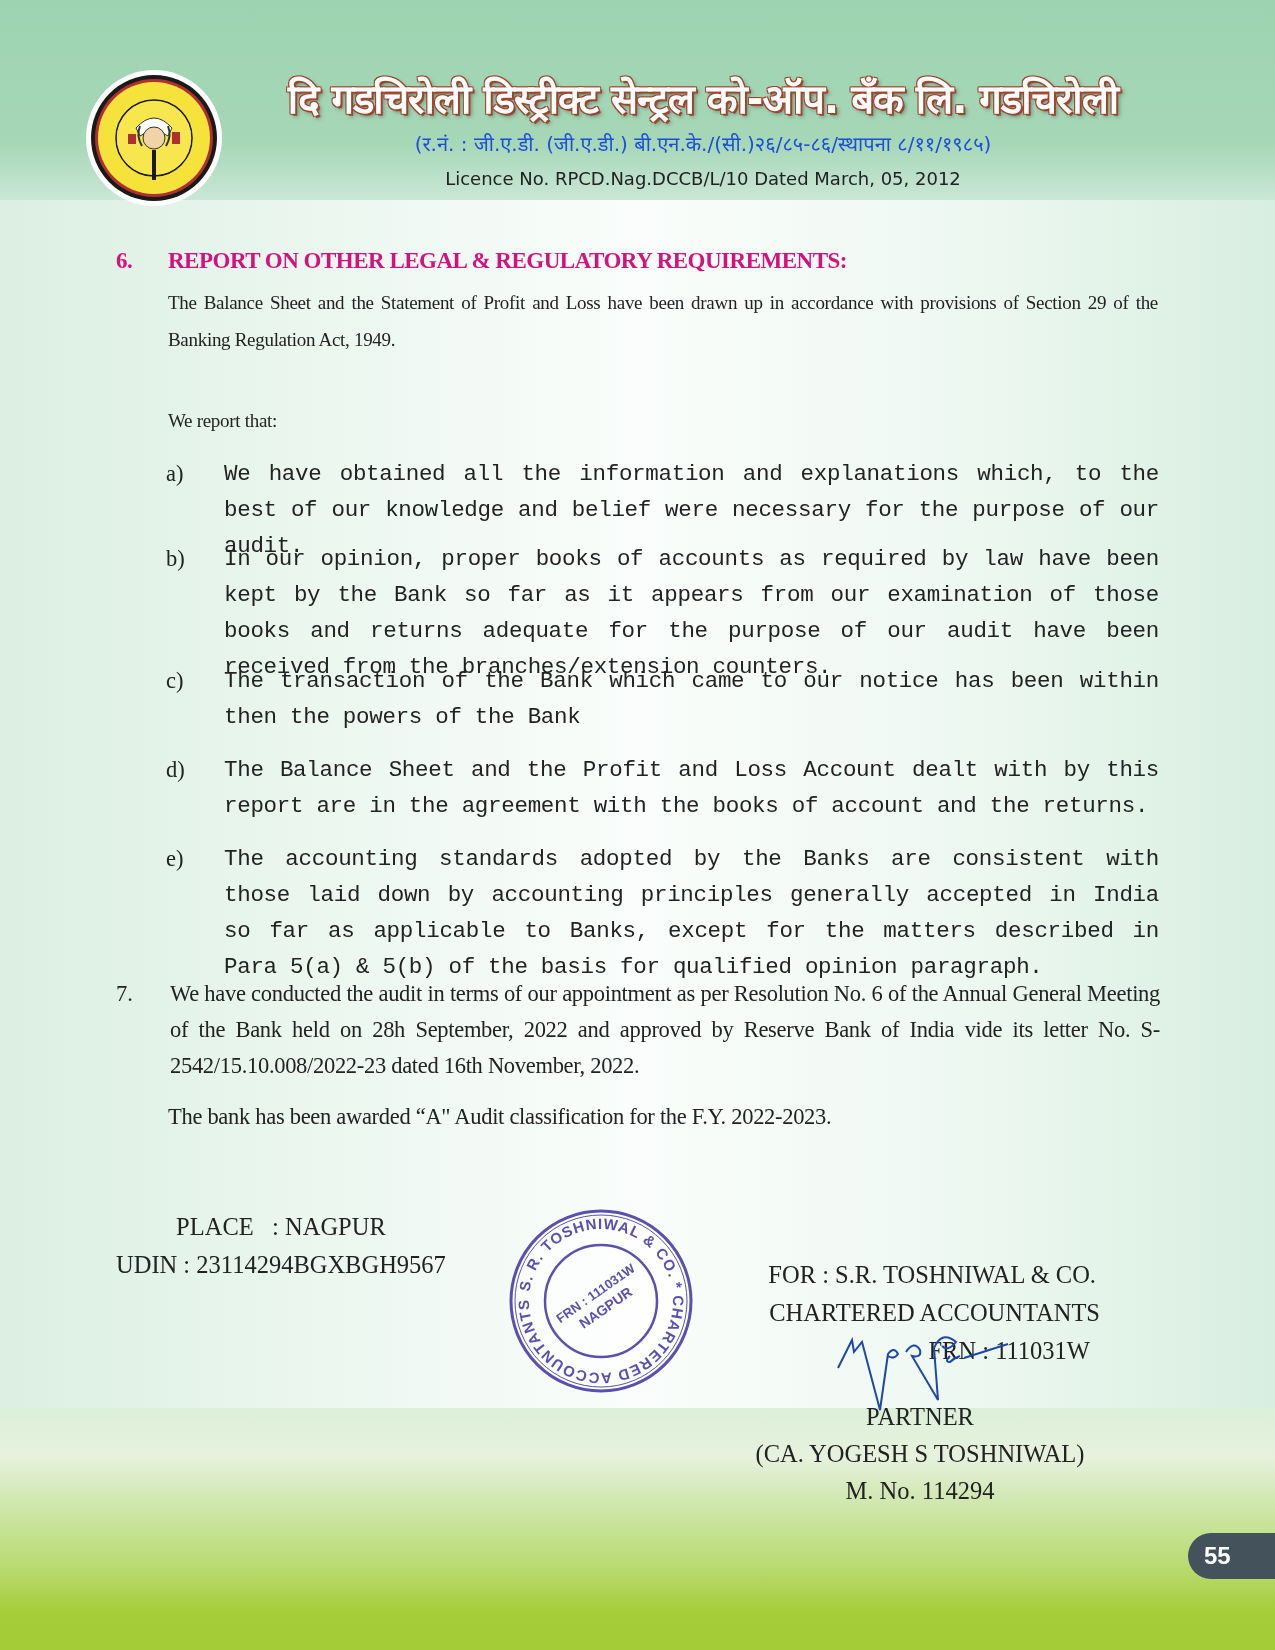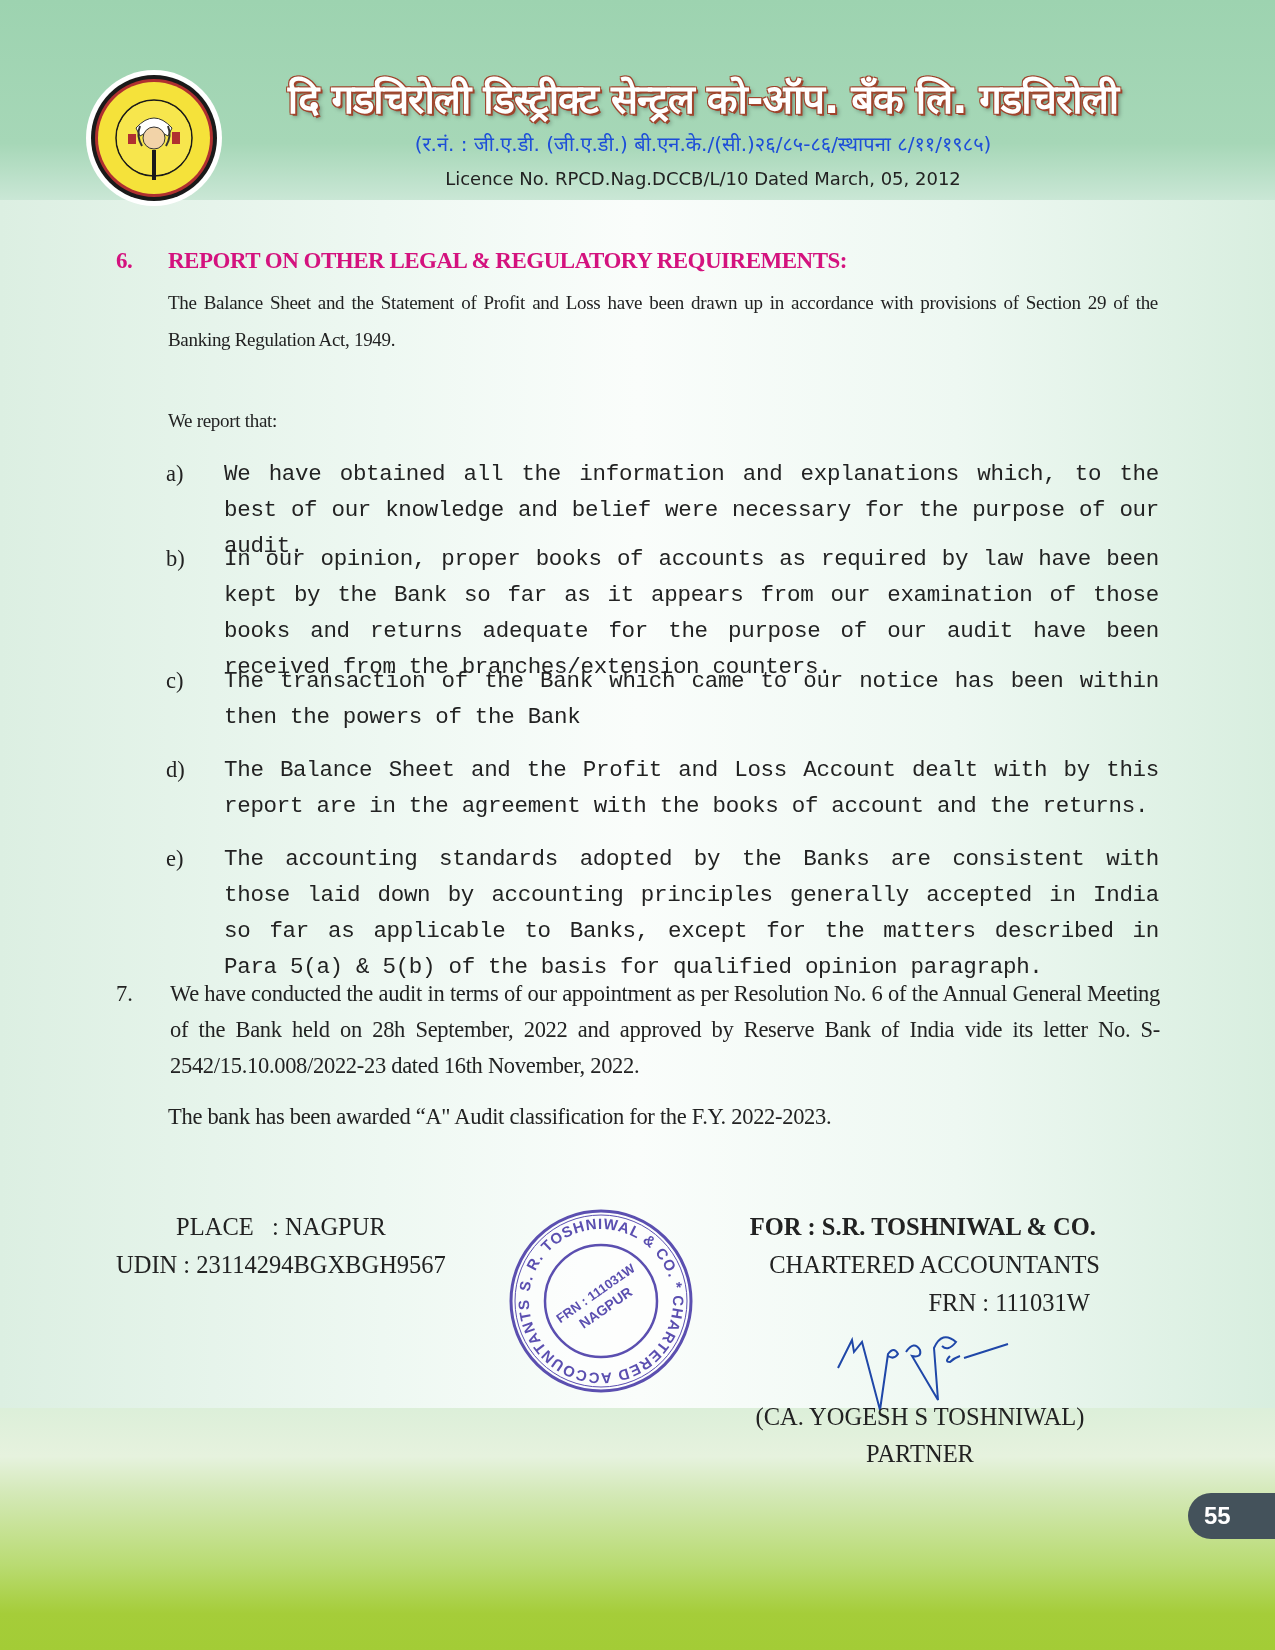--- a/index.html
+++ b/index.html
@@ -62,27 +62,27 @@
     .p7 { position: absolute; left: 116px; top: 976px; width: 1044px; }
     .p7 .lbl { position: absolute; left: 0; top: 0; font-size: 22.5px; line-height: 36px; }
     .p7 .txt {
       position: absolute; left: 54px; width: 990px; font-size: 22.5px; line-height: 36px;
       text-align: justify; letter-spacing: -0.3px;
     }
     .award { position: absolute; left: 168px; top: 1104px; font-size: 22.5px; letter-spacing: -0.3px; white-space: nowrap; }
     .meta { position: absolute; left: 116px; top: 1208px; font-family: "Liberation Serif", serif; font-size: 24.5px; line-height: 38px; color: #222; text-align: center; }
     .meta .row { white-space: pre; }
     .firm { position: absolute; left: 690px; top: 1208px; width: 410px; font-size: 24.5px; line-height: 38px; text-align: right; color: #222; }
-    .firm .bold { font-weight: bold; padding-right: 4px; }
+    .firm .bold { font-weight: normal; padding-right: 4px; margin-top: 48px; }
     .firm .frn { padding-right: 10px; }
     .signatory { position: absolute; left: 700px; top: 1398px; width: 440px; font-size: 24.5px; line-height: 37px; text-align: center; color: #222; }
     .stamp { position: absolute; left: 508px; top: 1208px; width: 186px; height: 186px; }
     .signature { position: absolute; left: 830px; top: 1318px; width: 200px; height: 100px; }
     .page-num {
-      position: absolute; left: 1188px; top: 1493px; width: 87px; height: 46px;
+      position: absolute; left: 1188px; top: 1533px; width: 87px; height: 46px;
       background: #44525b; border-radius: 23px 0 0 23px;
       color: #fff; font-family: "Liberation Sans", sans-serif; font-weight: bold; font-size: 24px;
       line-height: 46px; padding-left: 16px; box-sizing: border-box;
     }
   </style>
 </head>
 <body>
 
 <div class="bg-top"></div>
 <div class="bg-mid"></div>
@@ -167,18 +167,19 @@
     <div class="bold">FOR : S.R. TOSHNIWAL &amp; CO.</div>
     <div>CHARTERED ACCOUNTANTS</div>
     <div class="frn">FRN : 111031W</div>
   </div>
 
   <svg class="signature" viewBox="0 0 200 100">
     <path d="M8 50 L22 22 L24 34 L32 24 L50 92 L58 36 q6 -8 10 0 q-4 6 -10 2 M76 34 q8 -12 14 -2 q2 8 -8 6 L108 82 L104 30 q8 -18 22 -6 q-8 10 -14 4 M120 38 q-6 6 0 6 q4 -4 10 -6 M134 40 l44 -14" fill="none" stroke="#1f47a8" stroke-width="2"></path>
   </svg>
 
   <div class="signatory">
+    <div>PARTNER</div>
     <div>(CA. YOGESH S TOSHNIWAL)</div>
-    <div>PARTNER</div>
+    <div>M. No. 114294</div>
   </div>
 </div>
 
 <div class="page-num">55</div>
 
 </body></html>

